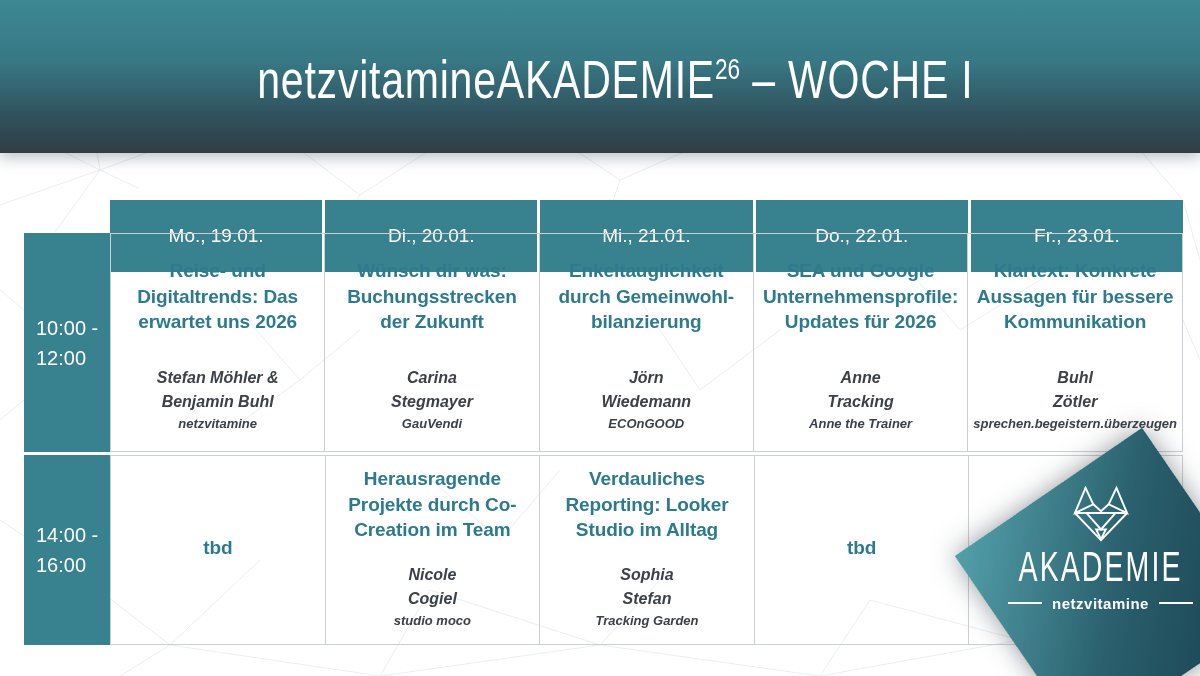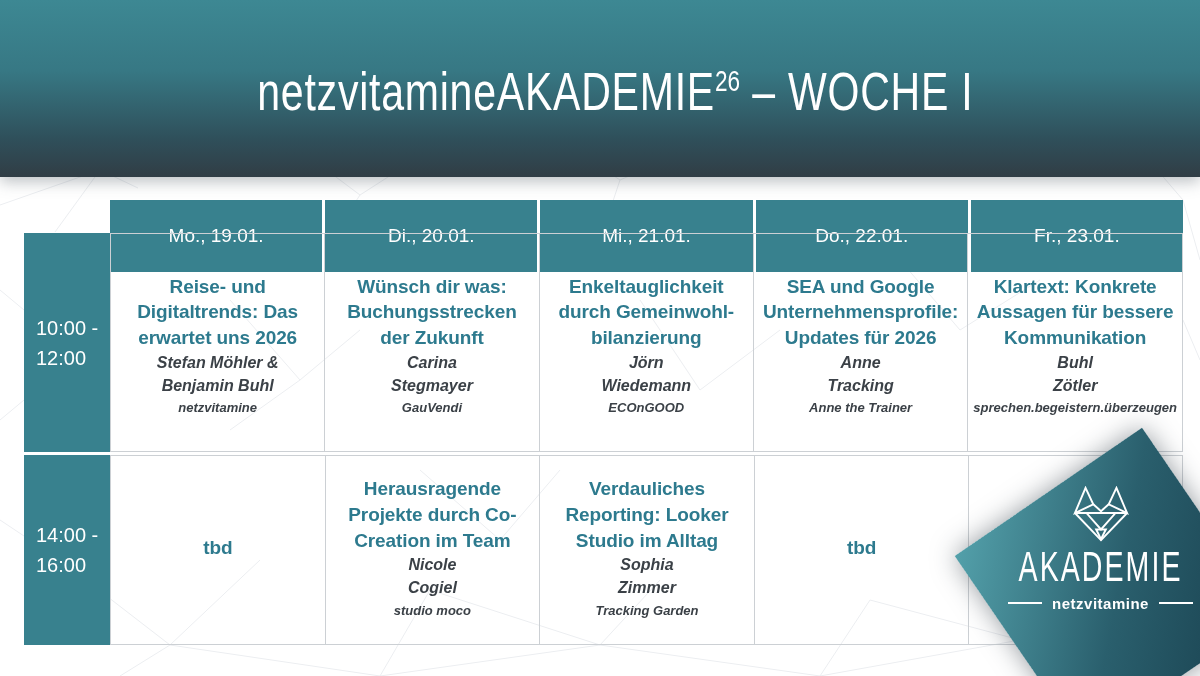--- a/index.html
+++ b/index.html
@@ -5,21 +5,21 @@
   html,body{margin:0;padding:0;background:#ffffff;}
   #page{
     position:relative;width:1200px;height:676px;overflow:hidden;background:#ffffff;
     font-family:"Liberation Sans", sans-serif;
   }
   
   #pattern{position:absolute;inset:0;z-index:0;}
 
   
   .banner{
-    position:absolute;left:0;top:0;width:1200px;height:177px;z-index:2;
+    position:absolute;left:0;top:0;width:1200px;height:153px;z-index:2;
     background:linear-gradient(180deg,#3d8893 0%,#377884 40%,#2f505b 78%,#313d45 100%);
     box-shadow:0 5px 14px rgba(70,80,90,.35);
     display:flex;align-items:center;justify-content:center;
   }
   .banner-title{
     color:#ffffff;font-size:54px;font-weight:400;letter-spacing:1px;
     transform:scaleX(.76);transform-origin:center;white-space:nowrap;
     padding-left:40px;padding-top:4px;
   }
   .banner-title sup{font-size:.55em;vertical-align:super;letter-spacing:0;}
@@ -42,21 +42,21 @@
   .time-2{top:455px;height:190px;}
   .body-row{
     position:absolute;left:110px;width:1073px;z-index:3;
     display:grid;grid-template-columns:repeat(5,1fr);
   }
   .row-1{top:233px;height:219px;}
   .row-2{top:455px;height:190px;}
   .cell{
     border-top:1px solid #ccd0d4;border-bottom:1px solid #ccd0d4;border-left:1px solid #ccd0d4;
     box-sizing:border-box;background:transparent;
-    display:flex;flex-direction:column;justify-content:center;
+    display:flex;flex-direction:column;justify-content:space-between;
     text-align:center;
   }
   .cell:last-child{border-right:1px solid #ccd0d4;}
   .row-1 .cell{padding:24px 5px 18px 5px;}
   .row-2 .cell{padding:10px 5px 14px 5px;}
   .cell.tbd{justify-content:center;align-items:center;}
   .session-title{
     color:#2d7a8e;font-size:19px;font-weight:700;line-height:1.35;letter-spacing:-.1px;
   }
   .speaker-block{color:#3b4147;}
@@ -177,21 +177,21 @@
       <div class="speaker-block">
         <div class="speaker">Nicole</div>
         <div class="speaker">Cogiel</div>
         <div class="org">studio moco</div>
       </div>
     </div>
     <div class="cell">
       <div class="session-title">Verdauliches Reporting: Looker Studio im Alltag</div>
       <div class="speaker-block">
         <div class="speaker">Sophia</div>
-        <div class="speaker">Zimmer</div>
+        <div class="speaker">Stefan</div>
         <div class="org">Tracking Garden</div>
       </div>
     </div>
     <div class="cell tbd">
       <div class="session-title">tbd</div>
     </div>
     <div class="cell"></div>
   </div>
 
   <div class="badge">

